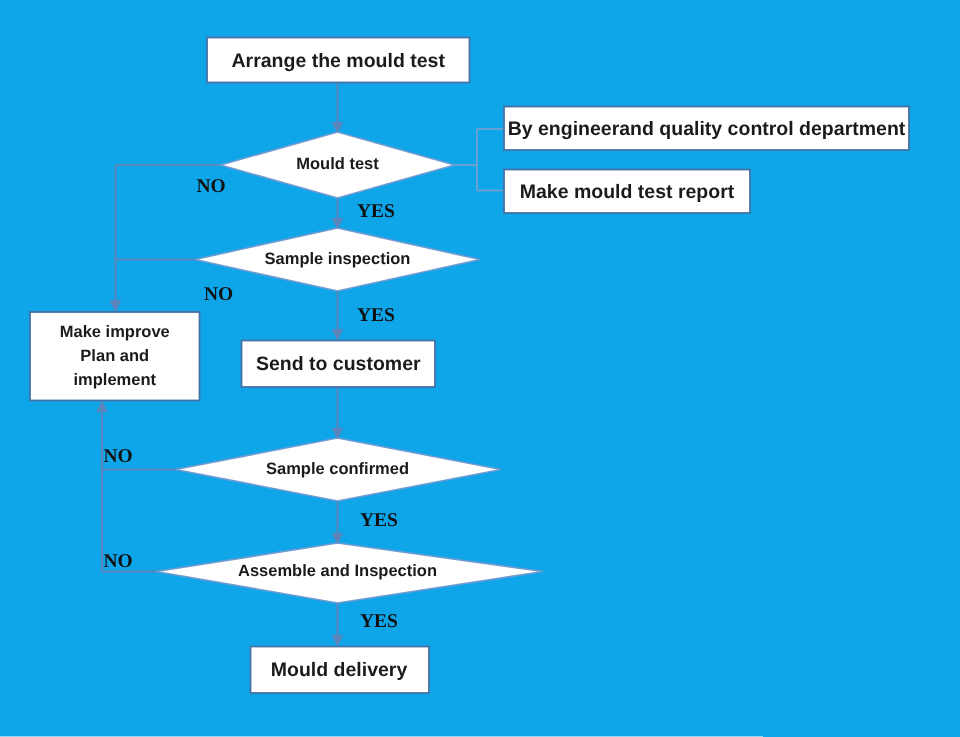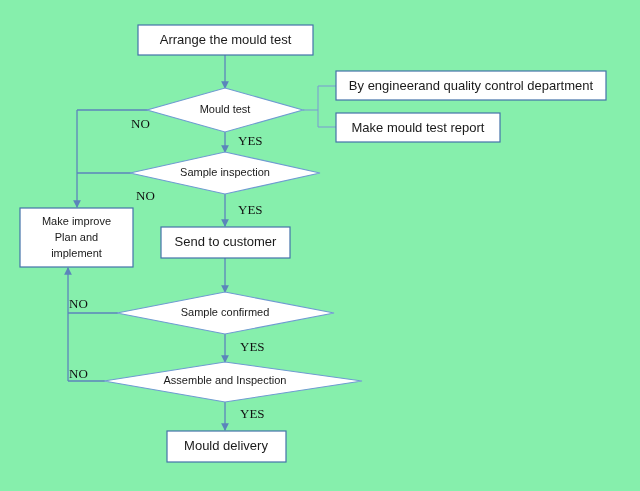--- a/index.html
+++ b/index.html
@@ -10,21 +10,22 @@
   body {
     width: 640px;
     height: 491px;
     font-family: "Liberation Sans", sans-serif;
     overflow: hidden;
   }
   #flowchart-canvas {
     position: relative;
     width: 640px;
     height: 491px;
-    background: #86efac;
+    background: #0ea5e9;
+    font-weight: bold;
   }
   svg.chart {
     position: absolute;
     top: 0;
     left: 0;
     width: 640px;
     height: 491px;
   }
   .node-box {
     fill: #ffffff;

